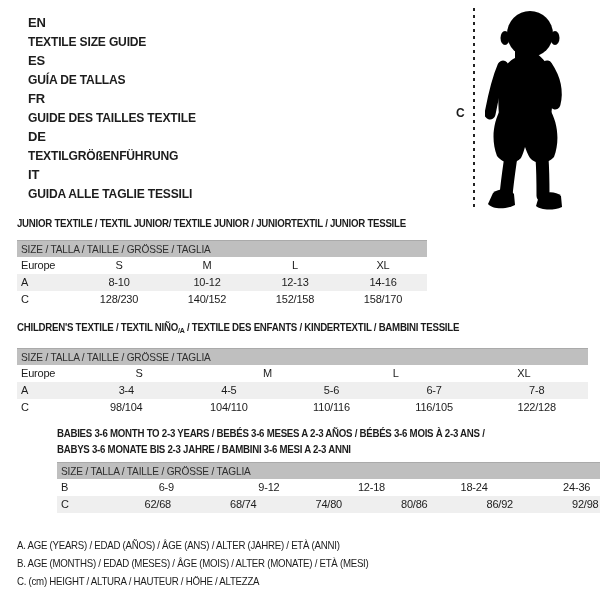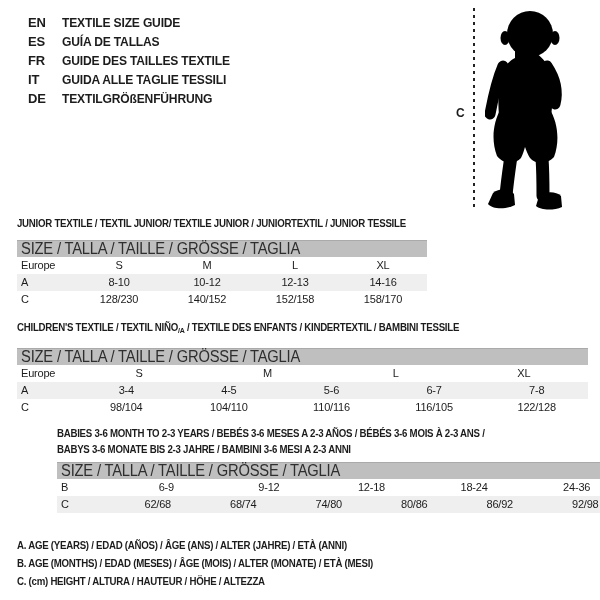--- a/index.html
+++ b/index.html
@@ -4,72 +4,72 @@
 <style>
   html,body{margin:0;padding:0;}
   body{
     width:600px;height:600px;background:#ffffff;
     font-family:"Liberation Sans",sans-serif;color:#1c1c1c;
     position:relative;overflow:hidden;
   }
 
   
   .lang-block{position:absolute;left:28px;top:13px;font-weight:bold;font-size:13px;line-height:19px;}
-  .lang-row{display:flex;}
+  .lang-row{display:flex;flex-direction:column;}
   .lang-code{width:34px;letter-spacing:-0.2px;}
   .lang-label{letter-spacing:-0.2px;transform:scaleX(0.93);transform-origin:left top;white-space:nowrap;}
 
   
   .silhouette{position:absolute;left:485px;top:8px;width:95px;height:205px;}
   .measure-line{position:absolute;left:473px;top:8px;width:2px;height:199px;
     background:repeating-linear-gradient(to bottom,#222 0px,#222 3px,transparent 3px,transparent 7px);}
   .measure-label{position:absolute;left:456px;top:106px;font-weight:bold;font-size:12px;}
 
   
   .size-section{position:absolute;left:17px;}
   .size-section.junior{top:217px;width:410px;}
   .size-section.children{top:321px;width:571px;}
   .size-section.babies{top:425px;width:571px;margin-left:40px;}
   .tbl-title{font-weight:bold;font-size:11px;line-height:12px;margin-bottom:11px;white-space:nowrap;}
   .babies .tbl-title{line-height:16px;margin-bottom:5px;}
   .tbl-title .inner{letter-spacing:-0.3px;transform:scaleX(0.88);transform-origin:left top;display:inline-block;white-space:nowrap;}
   .tbl-title .sub{font-size:8px;vertical-align:-2px;}
-  .size-bar{height:16px;line-height:16px;font-size:16px;color:#2e2e2e;padding-left:4px;border-top:1px solid #aaaaaa;}
+  .size-bar{height:16px;line-height:16px;font-size:11px;color:#2e2e2e;padding-left:4px;border-top:1px solid #aaaaaa;}
   .size-bar .inner{letter-spacing:-0.2px;transform:scaleX(0.92);transform-origin:left center;display:inline-block;white-space:nowrap;}
   .trow{display:flex;height:17px;line-height:17px;font-size:11px;}
   .trow .rlabel{width:58px;padding-left:4px;box-sizing:border-box;letter-spacing:-0.2px;}
   .trow .cell{flex:1;text-align:center;letter-spacing:-0.2px;}
 
   
-  .footnotes{position:absolute;left:17px;top:536px;font-weight:bold;font-size:11px;line-height:18px;}
+  .footnotes{position:absolute;left:17px;top:536px;font-weight:normal;font-size:11px;line-height:18px;}
   .footnote-line .inner{letter-spacing:-0.3px;transform:scaleX(0.88);transform-origin:left top;display:inline-block;white-space:nowrap;}
 </style>
 </head>
 <body>
 
 <div class="lang-block">
     <div class="lang-row">
       <span class="lang-code">EN</span>
       <span class="lang-label">TEXTILE SIZE GUIDE</span>
     </div>
     <div class="lang-row">
       <span class="lang-code">ES</span>
       <span class="lang-label">GUÍA DE TALLAS</span>
     </div>
     <div class="lang-row">
       <span class="lang-code">FR</span>
       <span class="lang-label">GUIDE DES TAILLES TEXTILE</span>
     </div>
     <div class="lang-row">
+      <span class="lang-code">DE</span>
+      <span class="lang-label">TEXTILGRÖßENFÜHRUNG</span>
+    </div>
+    <div class="lang-row">
       <span class="lang-code">IT</span>
       <span class="lang-label">GUIDA ALLE TAGLIE TESSILI</span>
-    </div>
-    <div class="lang-row">
-      <span class="lang-code">DE</span>
-      <span class="lang-label">TEXTILGRÖßENFÜHRUNG</span>
     </div>
   </div>
 
 <svg class="silhouette" viewBox="0 0 95 205" xmlns="http://www.w3.org/2000/svg" aria-hidden="true">
   <g fill="#000000">
     <ellipse cx="45" cy="26" rx="23" ry="23"></ellipse>
     <ellipse cx="20" cy="30" rx="4.5" ry="7"></ellipse>
     <ellipse cx="70" cy="30" rx="4.5" ry="7"></ellipse>
     <path d="M30,38 L30,50 C22,54 17,62 15,72 C13,84 13,96 14,108 L66,108 C68,94 69,78 66,66 C63,56 58,50 52,46 L52,38 Z"></path>
     <path d="M18,58 C12,72 8,90 5,106" fill="none" stroke="#000" stroke-width="11" stroke-linecap="round"></path>

